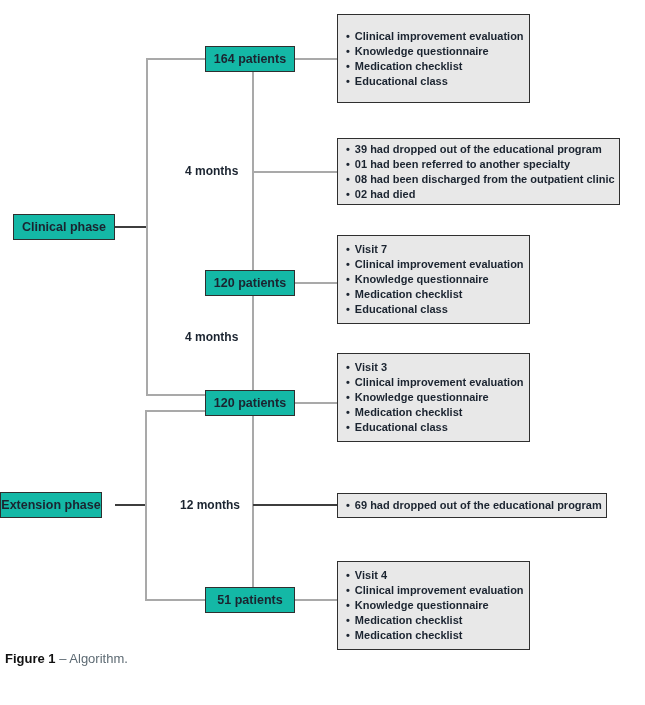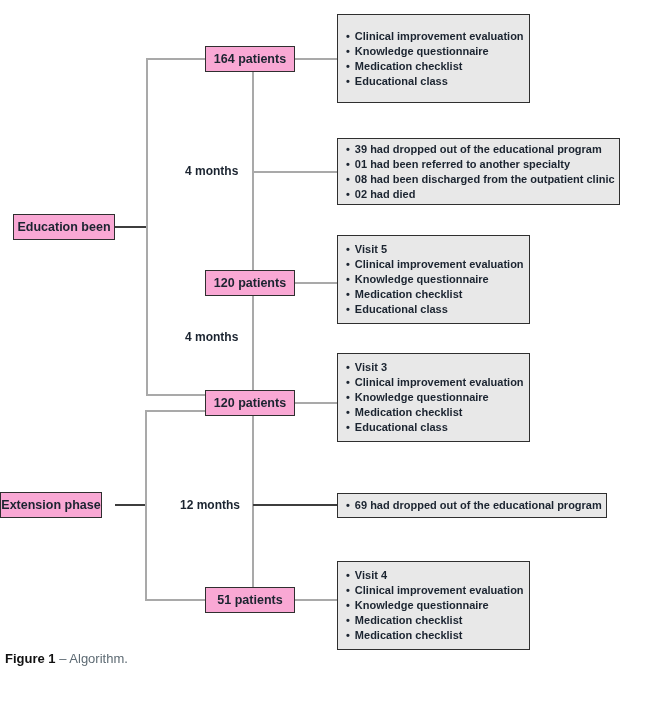--- a/index.html
+++ b/index.html
@@ -17,21 +17,21 @@
   }
   .line {
     position: absolute;
     background: #a9a9a9;
   }
   .line.dark {
     background: #3d3d3d;
   }
   .node-box {
     position: absolute;
-    background: #f9a8d4;
+    background: #14b8a6;
     border: 1.5px solid #2f2f2f;
     box-sizing: border-box;
     display: flex;
     align-items: center;
     justify-content: center;
     font-size: 12.5px;
     font-weight: bold;
     color: #1b2430;
     white-space: nowrap;
   }
@@ -105,21 +105,21 @@
   <div class="line" style="left:252px; top:416px; width:2px; height:171px;"></div>
 
   <div class="line" style="left:295px; top:58px; width:42px; height:2px;"></div>
   <div class="line" style="left:253px; top:171px; width:84px; height:2px;"></div>
   <div class="line" style="left:295px; top:282px; width:42px; height:2px;"></div>
   <div class="line" style="left:295px; top:402px; width:42px; height:2px;"></div>
   <div class="line dark" style="left:253px; top:504px; width:84px; height:2px;"></div>
   <div class="line" style="left:295px; top:599px; width:42px; height:2px;"></div>
 
   <div class="node-box" style="left:13px; top:214px; width:102px; height:26px;">
-    <span>Education been</span>
+    <span>Clinical phase</span>
   </div>
   <div class="node-box" style="left:0; top:492px; width:102px; height:26px;">
     <span>Extension phase</span>
   </div>
 
   <div class="node-box" style="left:205px; top:46px; width:90px; height:26px;">
     <span>164 patients</span>
   </div>
   <div class="node-box" style="left:205px; top:270px; width:90px; height:26px;">
     <span>120 patients</span>
@@ -148,21 +148,21 @@
     <ul>
       <li>39 had dropped out of the educational program</li>
       <li>01 had been referred to another specialty</li>
       <li>08 had been discharged from the outpatient clinic</li>
       <li>02 had died</li>
     </ul>
   </div>
 
   <div class="detail-box" style="left:337px; top:235px; width:193px; height:89px;">
     <ul>
-      <li>Visit 5</li>
+      <li>Visit 7</li>
       <li>Clinical improvement evaluation</li>
       <li>Knowledge questionnaire</li>
       <li>Medication checklist</li>
       <li>Educational class</li>
     </ul>
   </div>
 
   <div class="detail-box" style="left:337px; top:353px; width:193px; height:89px;">
     <ul>
       <li>Visit 3</li>

